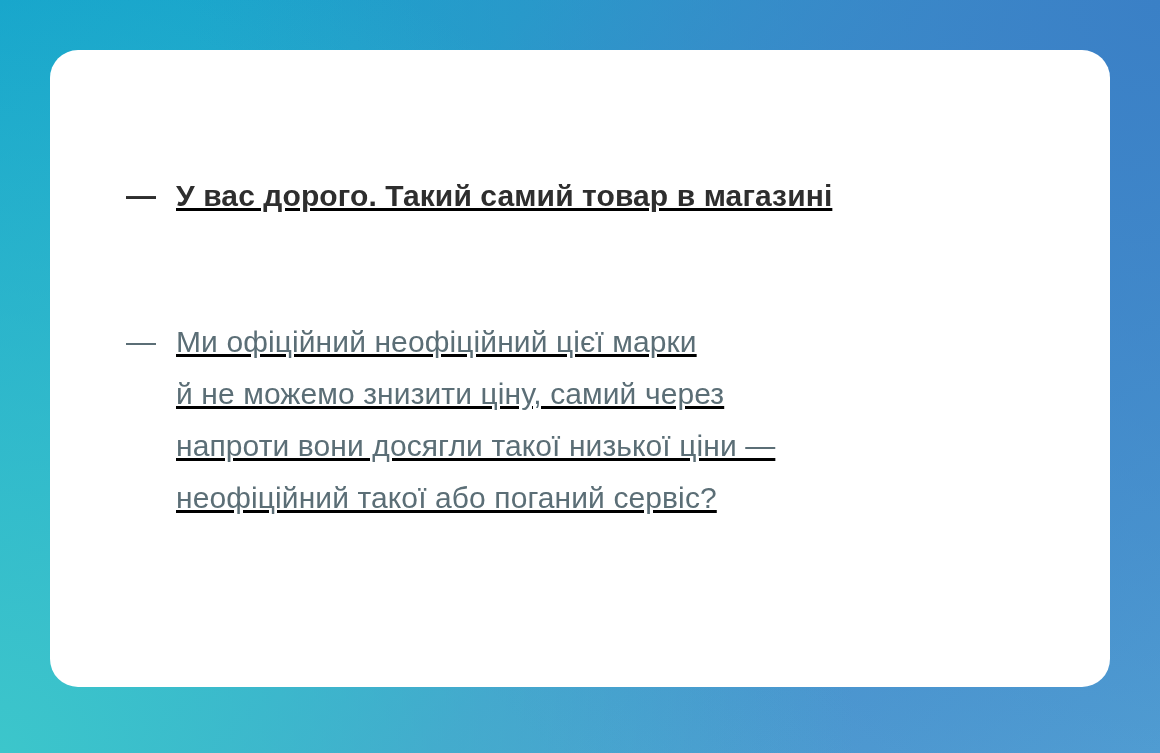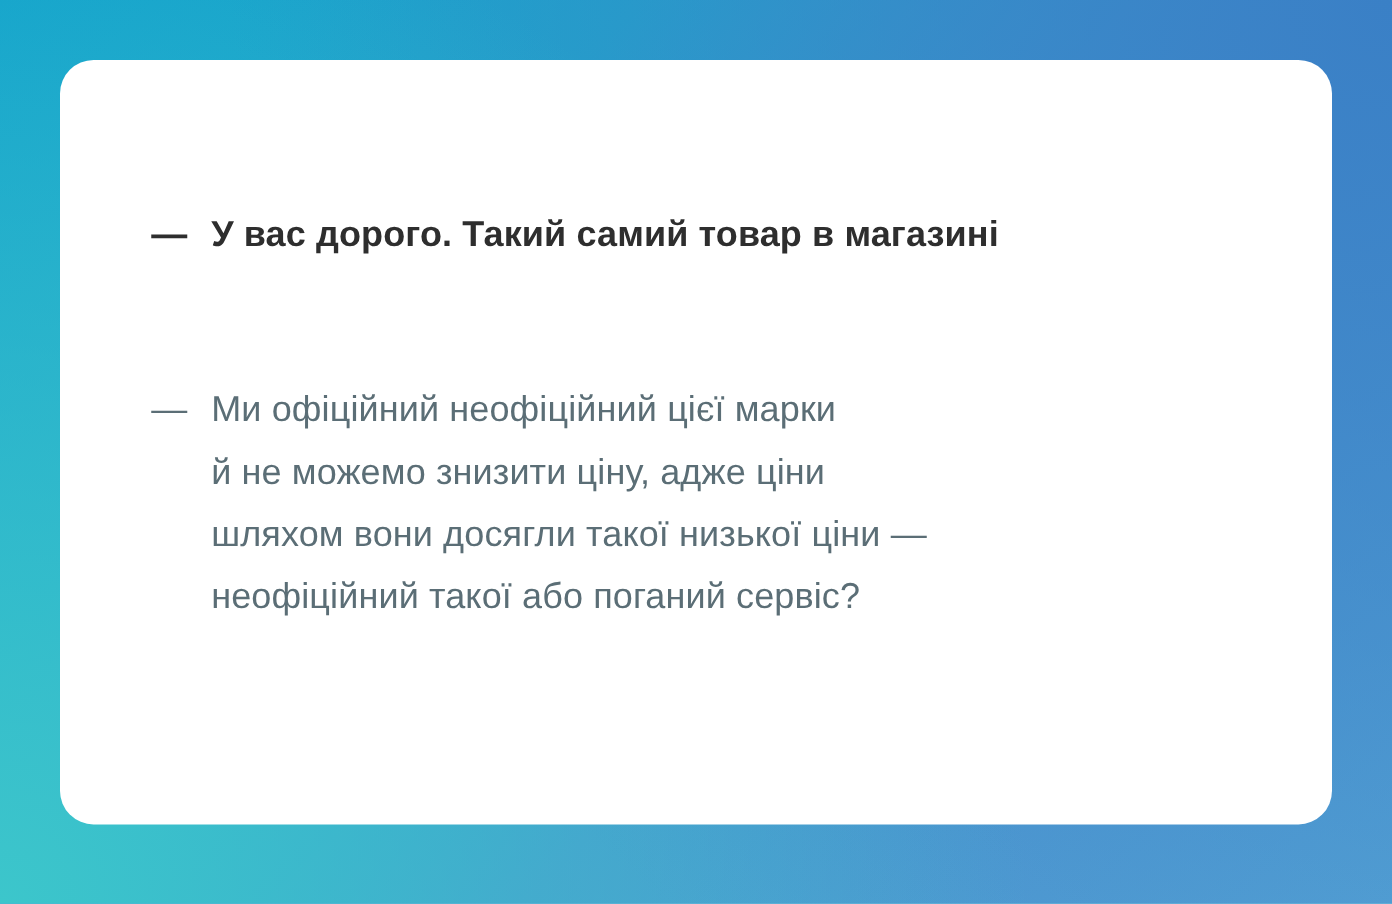--- a/index.html
+++ b/index.html
@@ -49,20 +49,21 @@
 
   .dash {
     flex: 0 0 auto;
     width: 50px;
     line-height: 52px;
     font-size: 30px;
   }
 
   .lines {
     flex: 1 1 auto;
+    text-decoration: underline;
   }
 
   .line {
     line-height: 52px;
     white-space: pre;
   }
 
   
   .block-question .dash,
   .block-question .line {
@@ -98,22 +99,22 @@
         <span class="dash">—</span>
         <div class="lines">
           <div class="line">У вас дорого. Такий самий товар в магазині</div>
         </div>
       </div>
 
       <div class="dialogue-block block-answer">
         <span class="dash">—</span>
         <div class="lines">
           <div class="line">Ми офіційний неофіційний цієї марки</div>
-          <div class="line">й не можемо знизити ціну, адже ціни</div>
-          <div class="line">шляхом вони досягли такої низької ціни —</div>
+          <div class="line">й не можемо знизити ціну, самий через</div>
+          <div class="line">напроти вони досягли такої низької ціни —</div>
           <div class="line">неофіційний такої або поганий сервіс?</div>
         </div>
       </div>
 
     </div>
 
   </div>
 
 </div>
 

